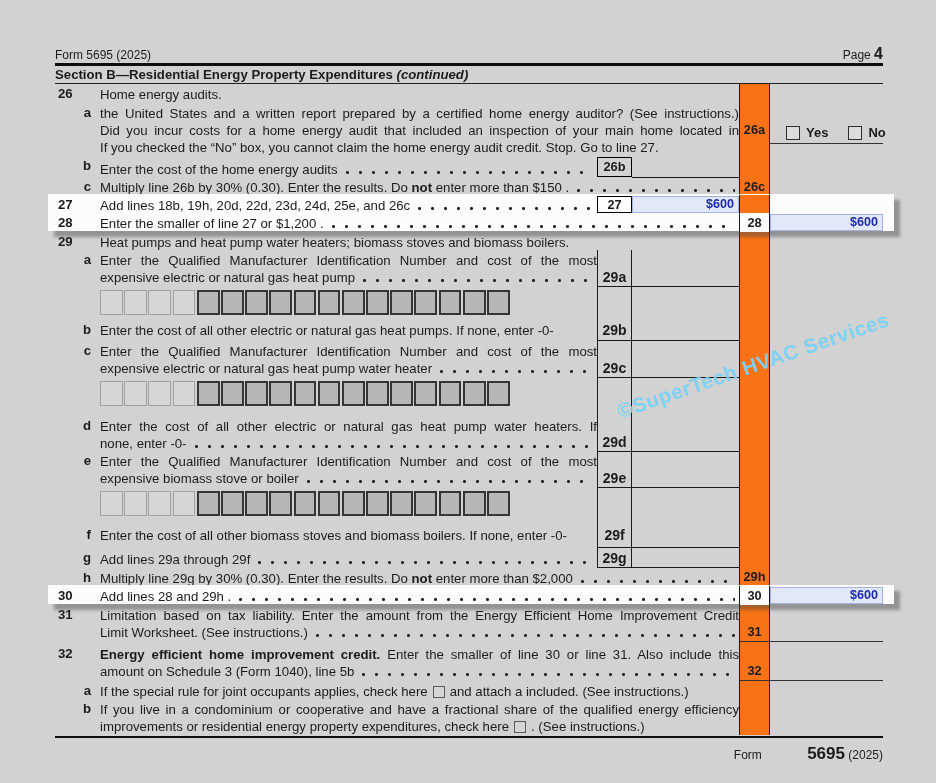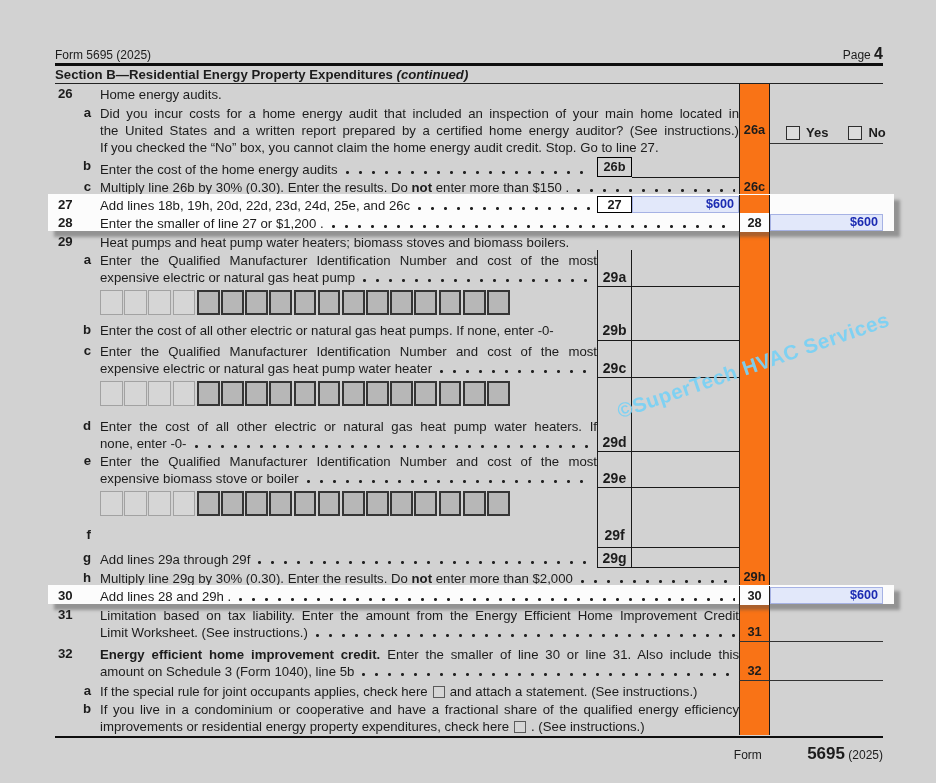--- a/index.html
+++ b/index.html
@@ -93,22 +93,22 @@
     <div class="row" style="height:19px">
       <div class="c g1 lnum">26</div>
       <div class="c g24 txt">Home energy audits.</div>
       <div class="c g5 strip"></div>
       <div class="c g6"></div>
     </div>
 
     <div class="row" style="height:53px">
       <div class="c g1 llet">a</div>
       <div class="c g24 txt">
+        <div class="jline">the United States and a written report prepared by a certified home energy auditor? (See instructions.)</div>
         <div class="jline">Did you incur costs for a home energy audit that included an inspection of your main home located in</div>
-        <div class="jline">the United States and a written report prepared by a certified home energy auditor? (See instructions.)</div>
         <div>If you checked the “No” box, you cannot claim the home energy audit credit. Stop. Go to line 27.</div>
       </div>
       <div class="c g5 strip">
         <div class="olab" style="padding-top:19px">26a</div>
       </div>
       <div class="c g6">
         <div class="checkline">
           <span class="cb"></span>
           <span class="cbl">Yes</span>
           <span class="cb gap"></span>
@@ -266,20 +266,21 @@
       <div class="c g1"></div>
       <div class="c g2 qrow"><span class="qbox light"></span><span class="qbox light"></span><span class="qbox light"></span><span class="qbox light"></span><span class="qbox dark"></span><span class="qbox dark"></span><span class="qbox dark"></span><span class="qbox dark"></span><span class="qbox dark"></span><span class="qbox dark"></span><span class="qbox dark"></span><span class="qbox dark"></span><span class="qbox dark"></span><span class="qbox dark"></span><span class="qbox dark"></span><span class="qbox dark"></span><span class="qbox dark"></span></div>
       <div class="c g3 vlr"></div>
       <div class="c g4"></div>
       <div class="c g5 strip"></div>
       <div class="c g6"></div>
     </div>
 
     <div class="row" style="height:29px">
       <div class="c g1 llet" style="padding-top:8px">f</div>
+      <div class="c g2 txt" style="padding-top:8px">Enter the cost of all other biomass stoves and biomass boilers. If none, enter -0-</div>
       <div class="c g3 vlr bb ilab" style="padding-top:8px">29f</div>
       <div class="c g4 bb"></div>
       <div class="c g5 strip"></div>
       <div class="c g6"></div>
     </div>
 
     <div class="row" style="height:20px">
       <div class="c g1 llet">g</div>
       <div class="c g2 txt tline">
         <span>Add lines 29a through 29f</span>
@@ -345,21 +346,21 @@
       </div>
       <div class="c g5 strip bbl">
         <div class="olab" style="padding-top:21px">32</div>
       </div>
       <div class="c g6 bbl"></div>
     </div>
 
     <div class="row" style="height:18px">
       <div class="c g1 llet">a</div>
       <div class="c g24 txt">
-        <span>If the special rule for joint occupants applies, check here</span><span class="cbs"></span><span>and attach a statement. (See instructions.)</span>
+        <span>If the special rule for joint occupants applies, check here</span><span class="cbs"></span><span>and attach a included. (See instructions.)</span>
       </div>
       <div class="c g5 strip"></div>
       <div class="c g6"></div>
     </div>
 
     <div class="row" style="height:36px">
       <div class="c g1 llet">b</div>
       <div class="c g24 txt">
         <div class="jline">If you live in a condominium or cooperative and have a fractional share of the qualified energy efficiency</div>
         <div><span>improvements or residential energy property expenditures, check here</span><span class="cbs"></span><span>. (See instructions.)</span></div>

